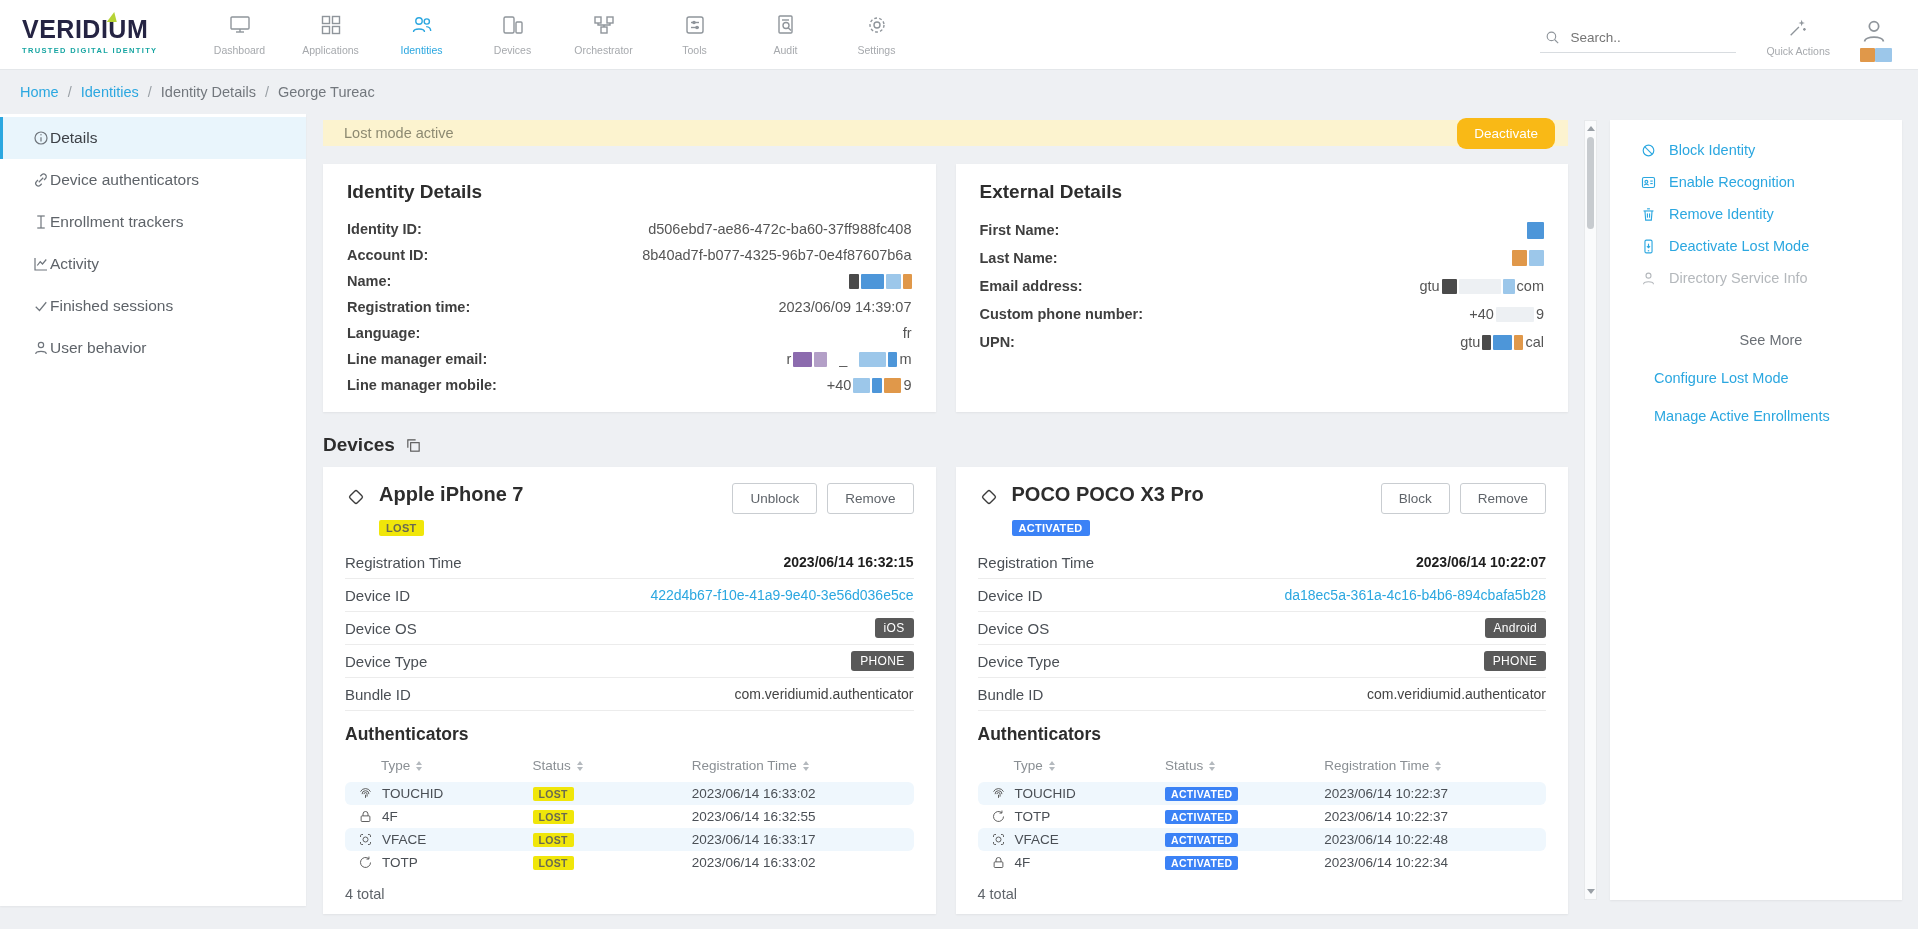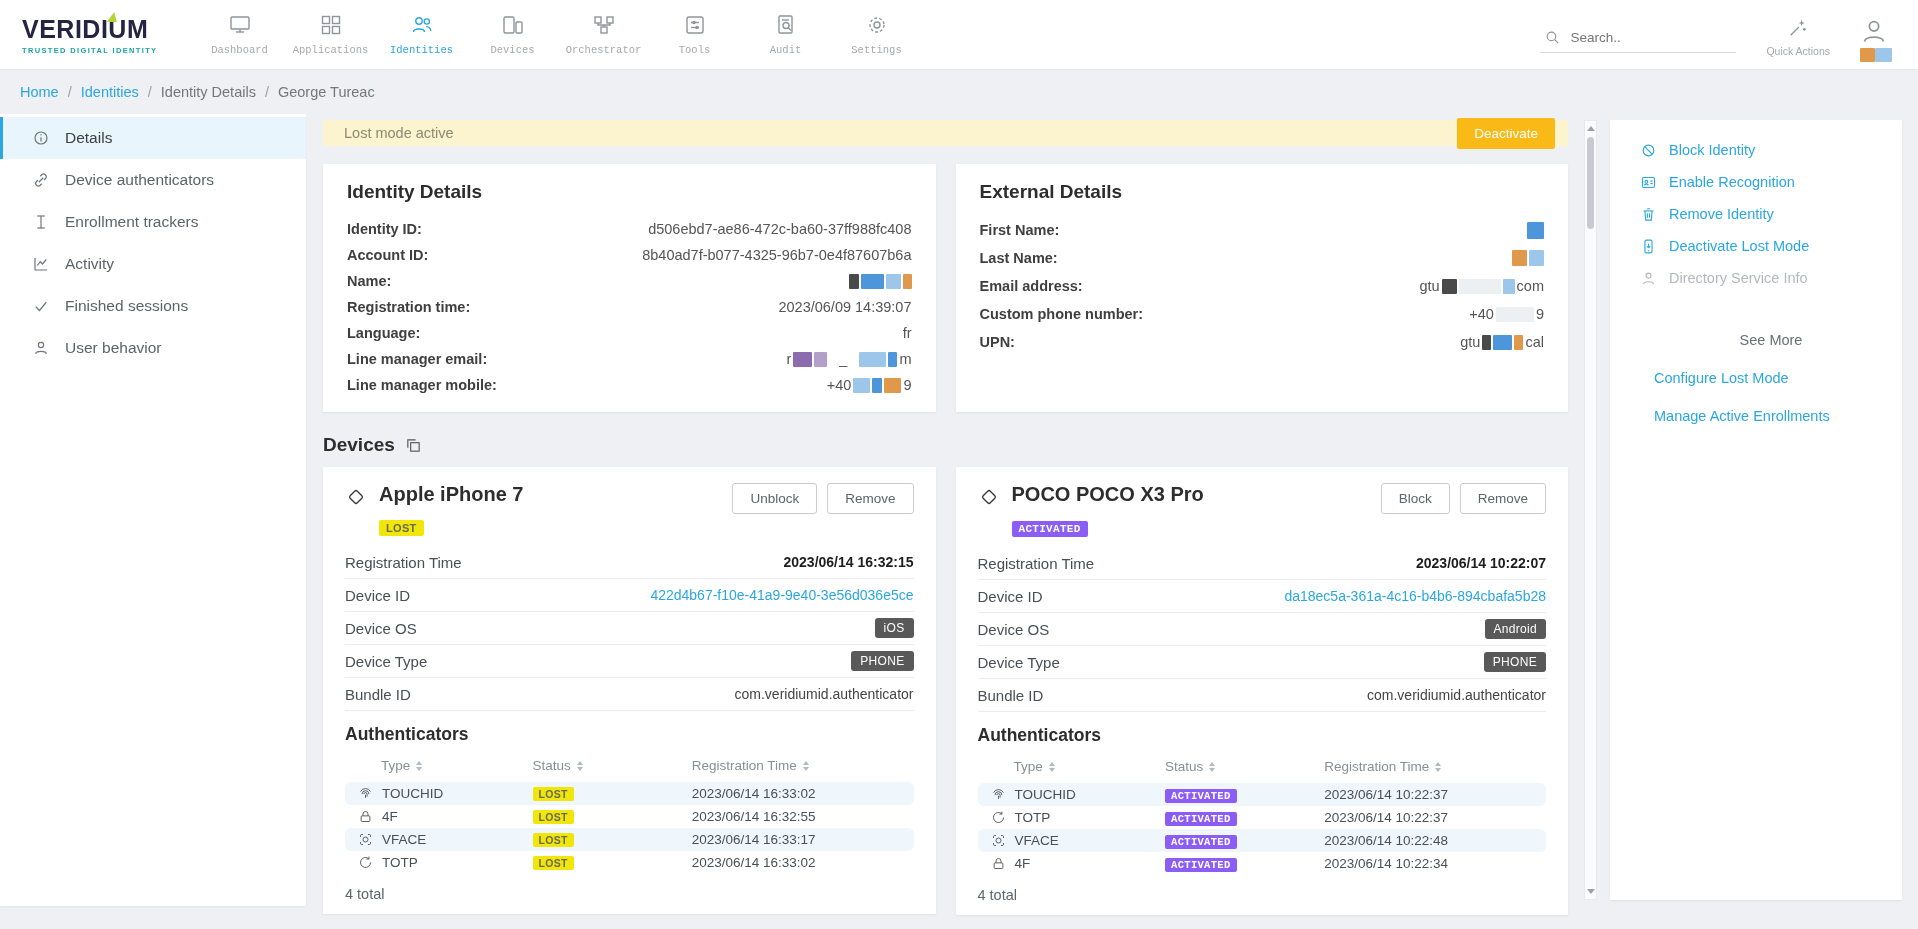--- a/index.html
+++ b/index.html
@@ -7,21 +7,21 @@
   body { font-family: "Liberation Sans", sans-serif; background: #eef0f3; color: #333; }
   svg { display: block; fill: none; }
 
   
   .topbar { height: 70px; background: #fff; border-bottom: 1px solid #e4e7ea; display: flex; align-items: center; padding: 0 26px 0 22px; }
   .logo { position: relative; width: 158px; margin-right: 14px; flex: none; }
   .logo-text { font-size: 25px; font-weight: bold; color: #252443; letter-spacing: .5px; }
   .logo-mark { position: absolute; left: 86px; top: -3px; width: 0; height: 0; border-left: 5px solid transparent; border-right: 5px solid transparent; border-bottom: 10px solid #b6d335; transform: skewX(-14deg); }
   .logo-tag { font-size: 7.5px; font-weight: bold; color: #17a5a2; letter-spacing: 1.35px; margin-top: 2px; }
   .nav { display: flex; height: 100%; }
-  .nav-item { width: 91px; display: flex; flex-direction: column; align-items: center; justify-content: center; gap: 7px; cursor: pointer; font-family: Liberation Mono, monospace; }
+  .nav-item { width: 91px; display: flex; flex-direction: column; align-items: center; justify-content: center; gap: 7px; cursor: pointer; }
   .nav-item svg { stroke: #8f959b; stroke-width: 1.4; }
   .nav-item .nv-label { font-size: 10.5px; color: #a6a9ad; }
   .nav-item.active svg { stroke: #2ba7e0; }
   .nav-item.active .nv-label { color: #2ba7e0; }
   .top-right { margin-left: auto; display: flex; align-items: flex-start; gap: 30px; padding-top: 10px; }
   .searchbox { display: flex; align-items: center; gap: 9px; border-bottom: 1px solid #d8dce0; width: 196px; padding: 6px 4px; margin-top: 6px; }
   .searchbox svg { stroke: #8f959b; stroke-width: 1.6; flex: none; }
   .searchbox input { border: 0; outline: 0; background: transparent; width: 100%; font-size: 13.5px; color: #666; font-family: inherit; }
   .quick-actions { display: flex; flex-direction: column; align-items: center; gap: 6px; cursor: pointer; }
   .quick-actions svg { stroke: #8f959b; stroke-width: 1.5; }
@@ -34,28 +34,28 @@
   .breadcrumb { height: 44px; display: flex; align-items: center; gap: 9px; padding-left: 20px; font-size: 14.5px; background: #eef0f3; }
   .crumb { color: #2ba7e0; cursor: pointer; }
   .crumb.muted { color: #72777d; cursor: default; }
   .crumb-sep { color: #9aa0a6; }
 
   
   .layout { display: flex; height: 815px; align-items: flex-start; }
 
   
   .left-sidebar { width: 306px; flex: none; background: #fff; height: 792px; padding-top: 3px; box-shadow: 0 1px 2px rgba(0,0,0,.05); }
-  .side-item { height: 42px; display: flex; align-items: center; gap: 15px; padding-left: 29px; font-size: 15.5px; color: #5e6369; cursor: pointer; border-left: 3px solid transparent; }
+  .side-item { height: 42px; display: flex; align-items: center; padding-left: 29px; font-size: 15.5px; color: #5e6369; cursor: pointer; border-left: 3px solid transparent; }
   .side-item svg { stroke: #6f757c; stroke-width: 1.6; flex: none; }
   .side-item.active { background: #e9f5fc; border-left-color: #2ba7e0; color: #3d4147; }
 
   
   .main { flex: 1 1 auto; min-width: 0; padding: 6px 16px 0 17px; }
   .banner { height: 26px; background: #fcf3cf; display: flex; align-items: center; padding: 0 13px 0 21px; font-size: 14.5px; color: #8d8a72; }
-  .banner-btn { margin-left: auto; background: #f9b916; color: #fff; border: 0; border-radius: 2px; font-size: 13.5px; padding: 8px 17px; cursor: pointer; font-family: inherit; }
+  .banner-btn { margin-left: auto; background: #f9b916; color: #fff; border: 0; border-radius: 9px; font-size: 13.5px; padding: 8px 17px; cursor: pointer; font-family: inherit; }
 
   .cards-row { display: flex; gap: 20px; margin-top: 18px; align-items: stretch; }
   .card { flex: 1; background: #fff; padding: 17px 24px 14px; box-shadow: 0 1px 2px rgba(0,0,0,.06); }
   .card h2 { font-size: 19px; color: #2d2d2d; margin-bottom: 13px; }
   .f-row { display: flex; align-items: center; min-height: 26px; font-size: 14.5px; }
   .card.external .f-row { min-height: 28px; }
   .f-label { font-weight: bold; color: #3f3f3f; }
   .f-value { margin-left: auto; color: #555; display: flex; align-items: center; gap: 2px; text-align: right; }
 
   .rb { display: inline-block; height: 15px; border-radius: 1px; }
@@ -75,21 +75,21 @@
   .dc-head { display: flex; align-items: flex-start; }
   .dc-icon { margin: 3px 12px 0 0; }
   .dc-icon svg { stroke: #3c3c3c; stroke-width: 1.5; }
   .dc-name { font-size: 20px; font-weight: bold; color: #2d2d2d; }
   .dc-actions { margin-left: auto; display: flex; gap: 10px; }
   .btn { background: #fff; border: 1px solid #c9cdd1; color: #5f646a; font-size: 13.5px; padding: 7px 17px; border-radius: 3px; cursor: pointer; font-family: inherit; }
   .dc-badge-row { margin: 4px 0 10px 34px; }
 
   .badge { display: inline-block; font-size: 11px; font-weight: bold; padding: 2px 7px; border-radius: 2px; letter-spacing: .3px; }
   .badge.lost { background: #f0e60a; color: #6a6a50; }
-  .badge.activated { background: #8b5cf6; color: #fff; font-family: Liberation Mono, monospace; }
+  .badge.activated { background: #3b82f6; color: #fff; }
   .badge.dark { background: #595959; color: #fff; font-size: 12px; padding: 3px 9px; border-radius: 3px; font-weight: normal; }
   .badge.sm { font-size: 10.5px; padding: 1px 6px; }
 
   .d-row { display: flex; align-items: center; height: 33px; border-bottom: 1px solid #ececec; font-size: 15px; color: #4a4f55; }
   .d-row:last-child { border-bottom: 0; }
   .d-val { margin-left: auto; color: #444; font-size: 14px; }
   .d-val.bold { font-weight: bold; color: #1e1e1e; }
   .d-val.link { color: #2ba7e0; cursor: pointer; }
 
   .auth-title { font-size: 17.5px; font-weight: bold; color: #2d2d2d; margin: 13px 0 10px; }

